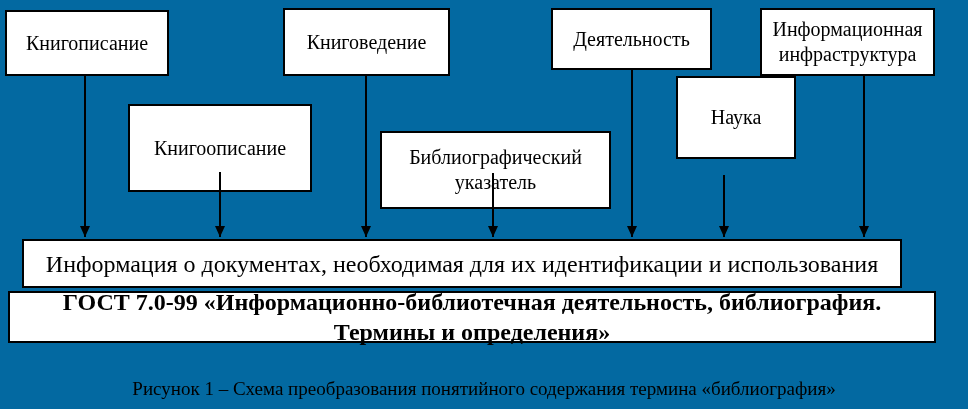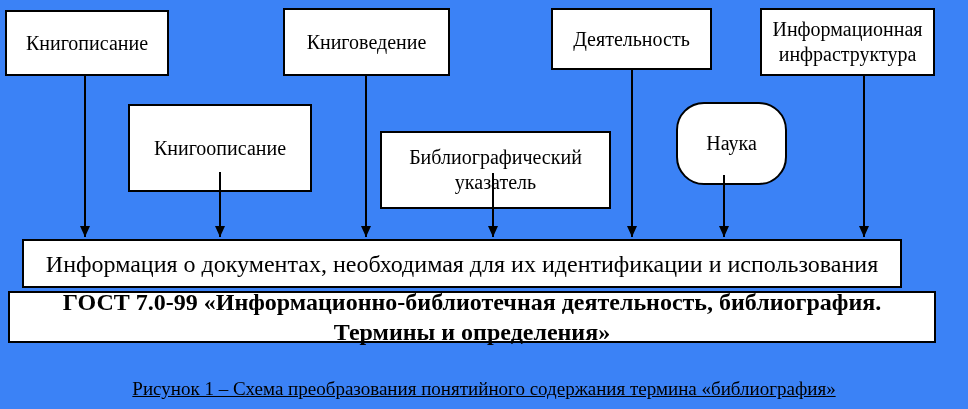--- a/index.html
+++ b/index.html
@@ -10,21 +10,21 @@
   body {
     width: 968px;
     height: 409px;
     font-family: "Liberation Serif", "DejaVu Serif", serif;
     color: #000000;
   }
   .canvas {
     position: relative;
     width: 968px;
     height: 409px;
-    background: #3b82f6;
+    background: #0369a1;
     overflow: hidden;
   }
   .box {
     position: absolute;
     box-sizing: border-box;
     border: 2px solid #000000;
     background: #ffffff;
     display: flex;
     align-items: center;
     justify-content: center;
@@ -45,21 +45,20 @@
     top: 0;
     pointer-events: none;
   }
   .caption {
     position: absolute;
     left: 0;
     top: 378px;
     width: 968px;
     text-align: center;
     font-size: 19px;
-    text-decoration: underline;
   }
 </style>
 </head>
 <body>
 
 <div class="canvas">
 
   <div class="box" style="left:5px; top:10px; width:164px; height:66px;">
     <span>Книгописание</span>
   </div>
@@ -77,21 +76,21 @@
   </div>
 
   <div class="box" style="left:128px; top:104px; width:184px; height:88px;">
     <span>Книгоописание</span>
   </div>
 
   <div class="box" style="left:380px; top:95px; width:231px; height:78px;margin-top:36px;">
     <span>Библиографический указатель</span>
   </div>
 
-  <div class="box" style="left:676px; top:102px; width:111px; height:83px;border-radius:28px;">
+  <div class="box" style="left:676px; top:76px; width:120px; height:83px;">
     <span>Наука</span>
   </div>
 
   <svg class="arrows" width="968" height="409" viewBox="0 0 968 409">
     <defs>
       <marker id="arrowhead" viewBox="0 0 12 12" markerWidth="12" markerHeight="12" refX="11" refY="6" orient="auto" markerUnits="userSpaceOnUse">
         <polygon points="0,1 11,6 0,11" fill="#000000"></polygon>
       </marker>
     </defs>
     <line x1="85" y1="76" x2="85" y2="237" stroke="#000" stroke-width="2" marker-end="url(#arrowhead)"></line>

